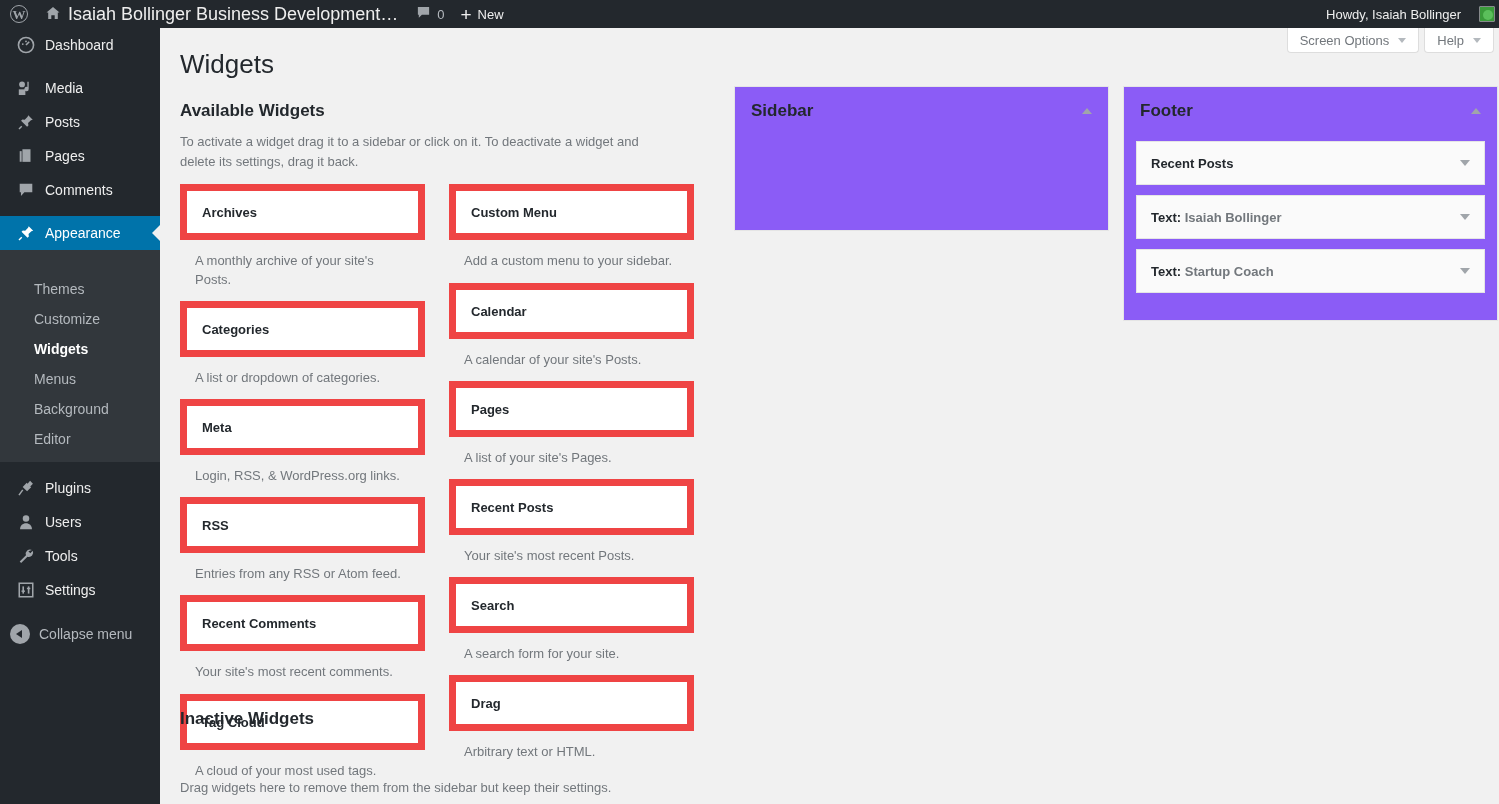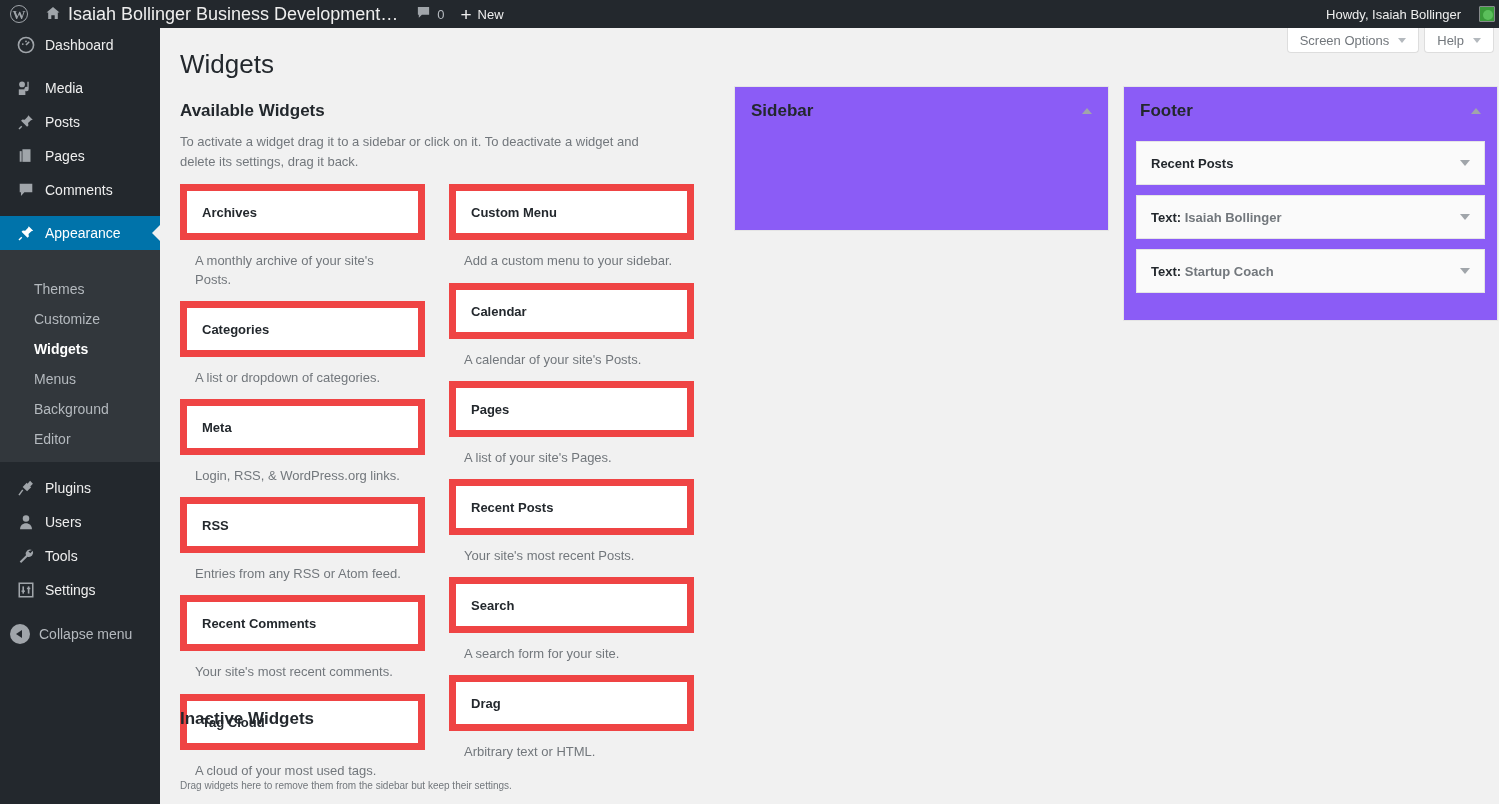--- a/index.html
+++ b/index.html
@@ -227,21 +227,21 @@
   }
 
   
   #inactive-widgets {
     position: absolute;
     left: 20px; top: 680px;
     width: 520px;
   }
   #inactive-widgets h2.section-title { margin-bottom: 8px; }
   .inactive-desc {
-    font-size: 10px; color: #72777c;
+    font-size: 13px; color: #72777c;
     margin-bottom: 16px; line-height: 1.5; margin-top: 48px;
   }
   .closed-widget {
     background: #fafafa;
     border: 1px solid #e5e5e5;
     height: 44px;
     display: flex; align-items: center;
     padding: 0 15px;
     cursor: move;
   }

